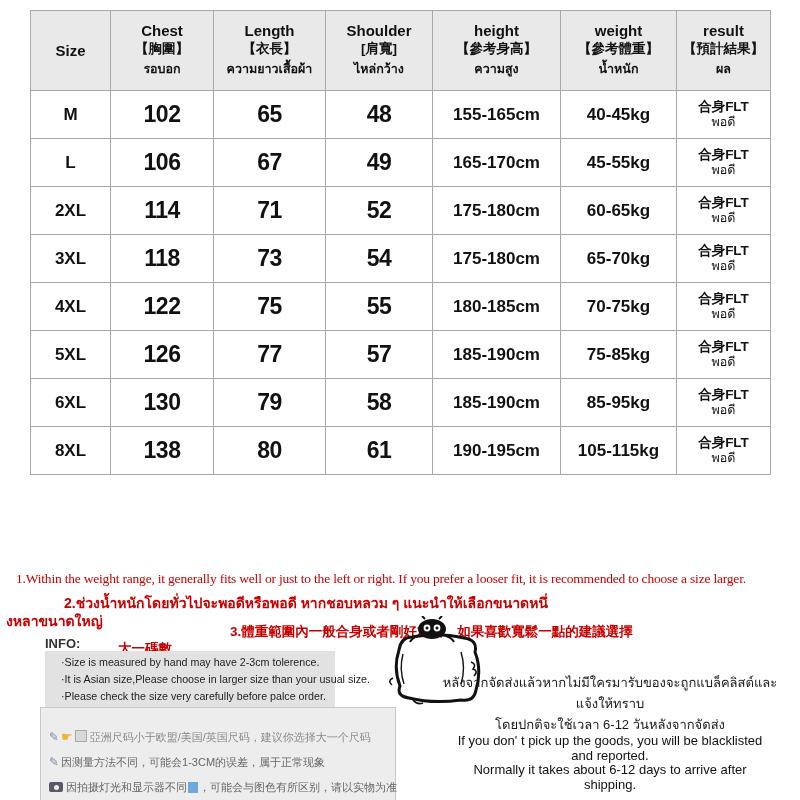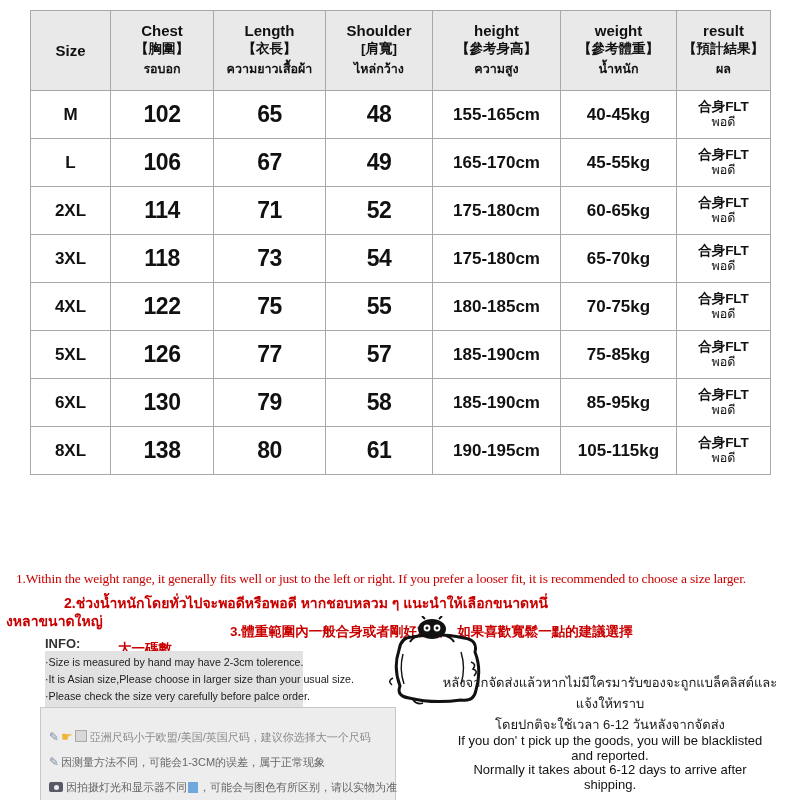--- a/index.html
+++ b/index.html
@@ -25,21 +25,21 @@
   
   .note-red{position:absolute;color:#c90000;white-space:nowrap;}
   .note-en{left:16px;top:571px;font-family:"Liberation Serif","DejaVu Serif",serif;font-size:13.5px;letter-spacing:-0.2px;}
   .note-th-a{left:20px;top:592px;font-size:14px;font-weight:bold;margin-left:44px;}
   .note-th-b{left:6px;top:610px;font-size:14px;font-weight:bold;}
   .note-zh-a{left:230px;top:623px;font-size:13.5px;font-weight:bold;}
   .note-zh-b{left:118px;top:640px;font-size:13.5px;font-weight:bold;}
 
   
   .info-label{position:absolute;left:45px;top:636px;font-size:13px;font-weight:bold;color:#333;}
-  .info-box{position:absolute;left:45px;top:651px;width:258px;background:#e2e2e2;padding:3px 0;}
+  .info-box{position:absolute;left:45px;top:651px;width:258px;background:#e2e2e2;padding:3px 16px;}
   .info-box .il{font-size:10.7px;line-height:17px;color:#222;white-space:nowrap;}
 
   
   .tips-box{position:absolute;left:40px;top:707px;width:338px;background:#ededed;
             border:1px solid #c8c8c8;padding:16px 8px 8px;}
   .tips-box .tl{font-size:11px;line-height:25px;color:#666;white-space:nowrap;}
   .tips-box .tl1{color:#888;}
   .pencil{color:#7a8aa0;font-size:12px;margin-right:2px;}
   .pointer{color:#f0b434;font-size:13px;margin-right:2px;}
   .tagico{display:inline-block;width:10px;height:10px;border:1px solid #aaa;background:#d8d8d8;

